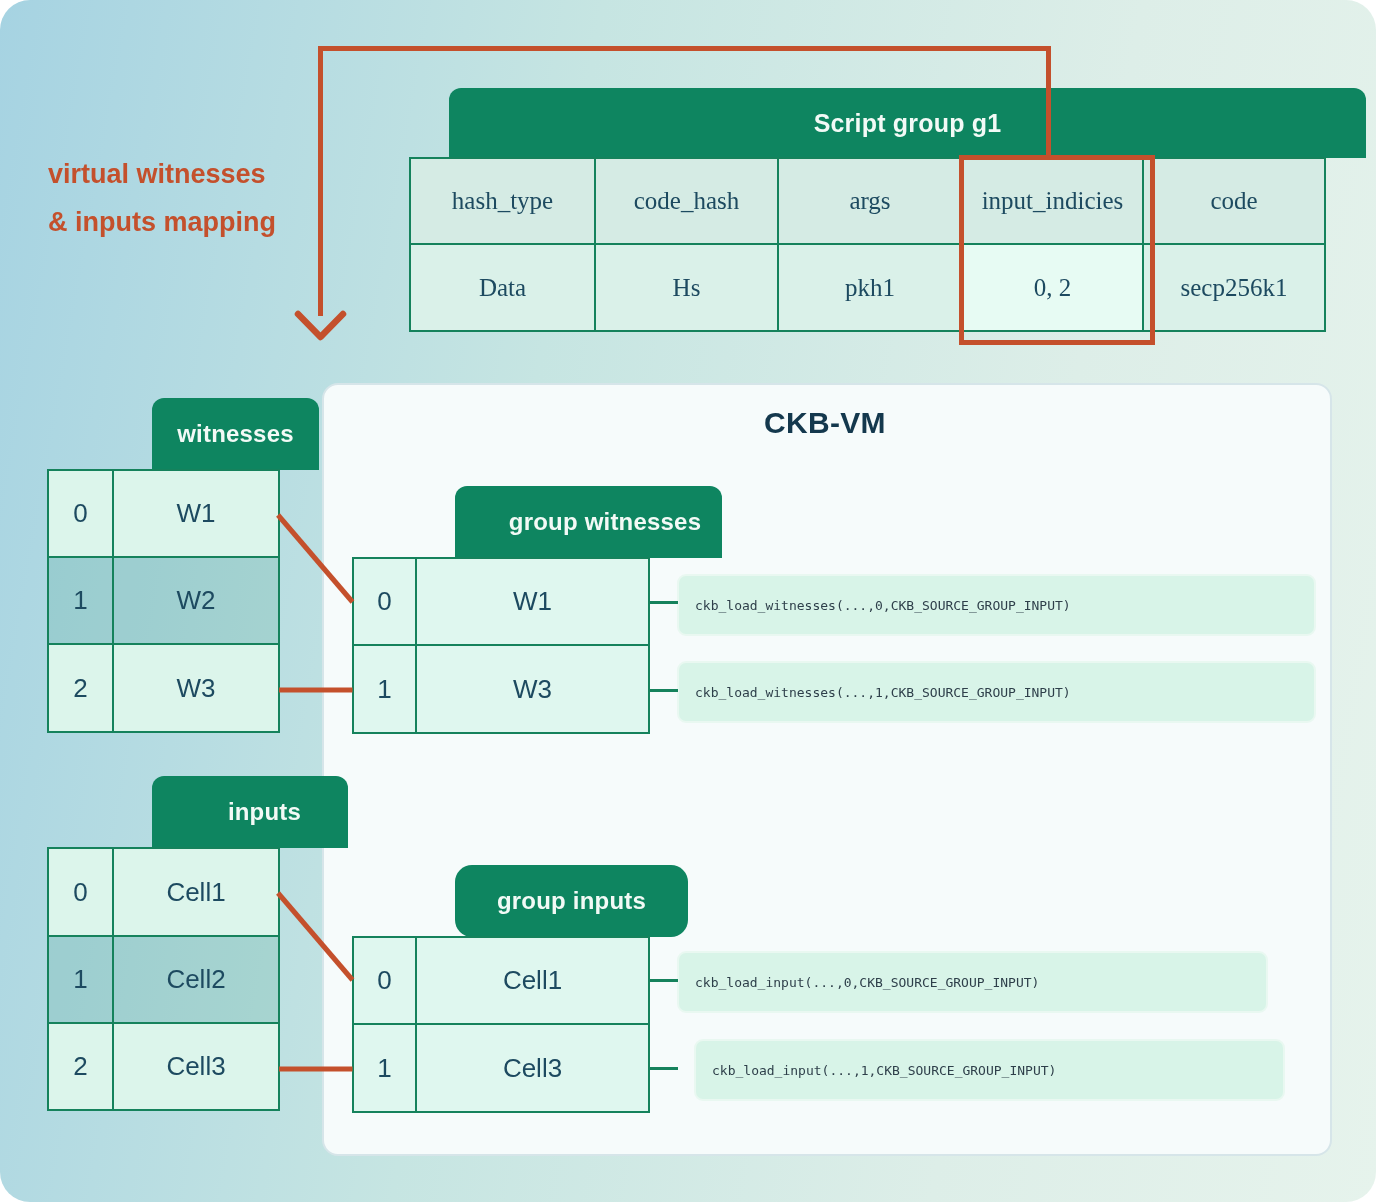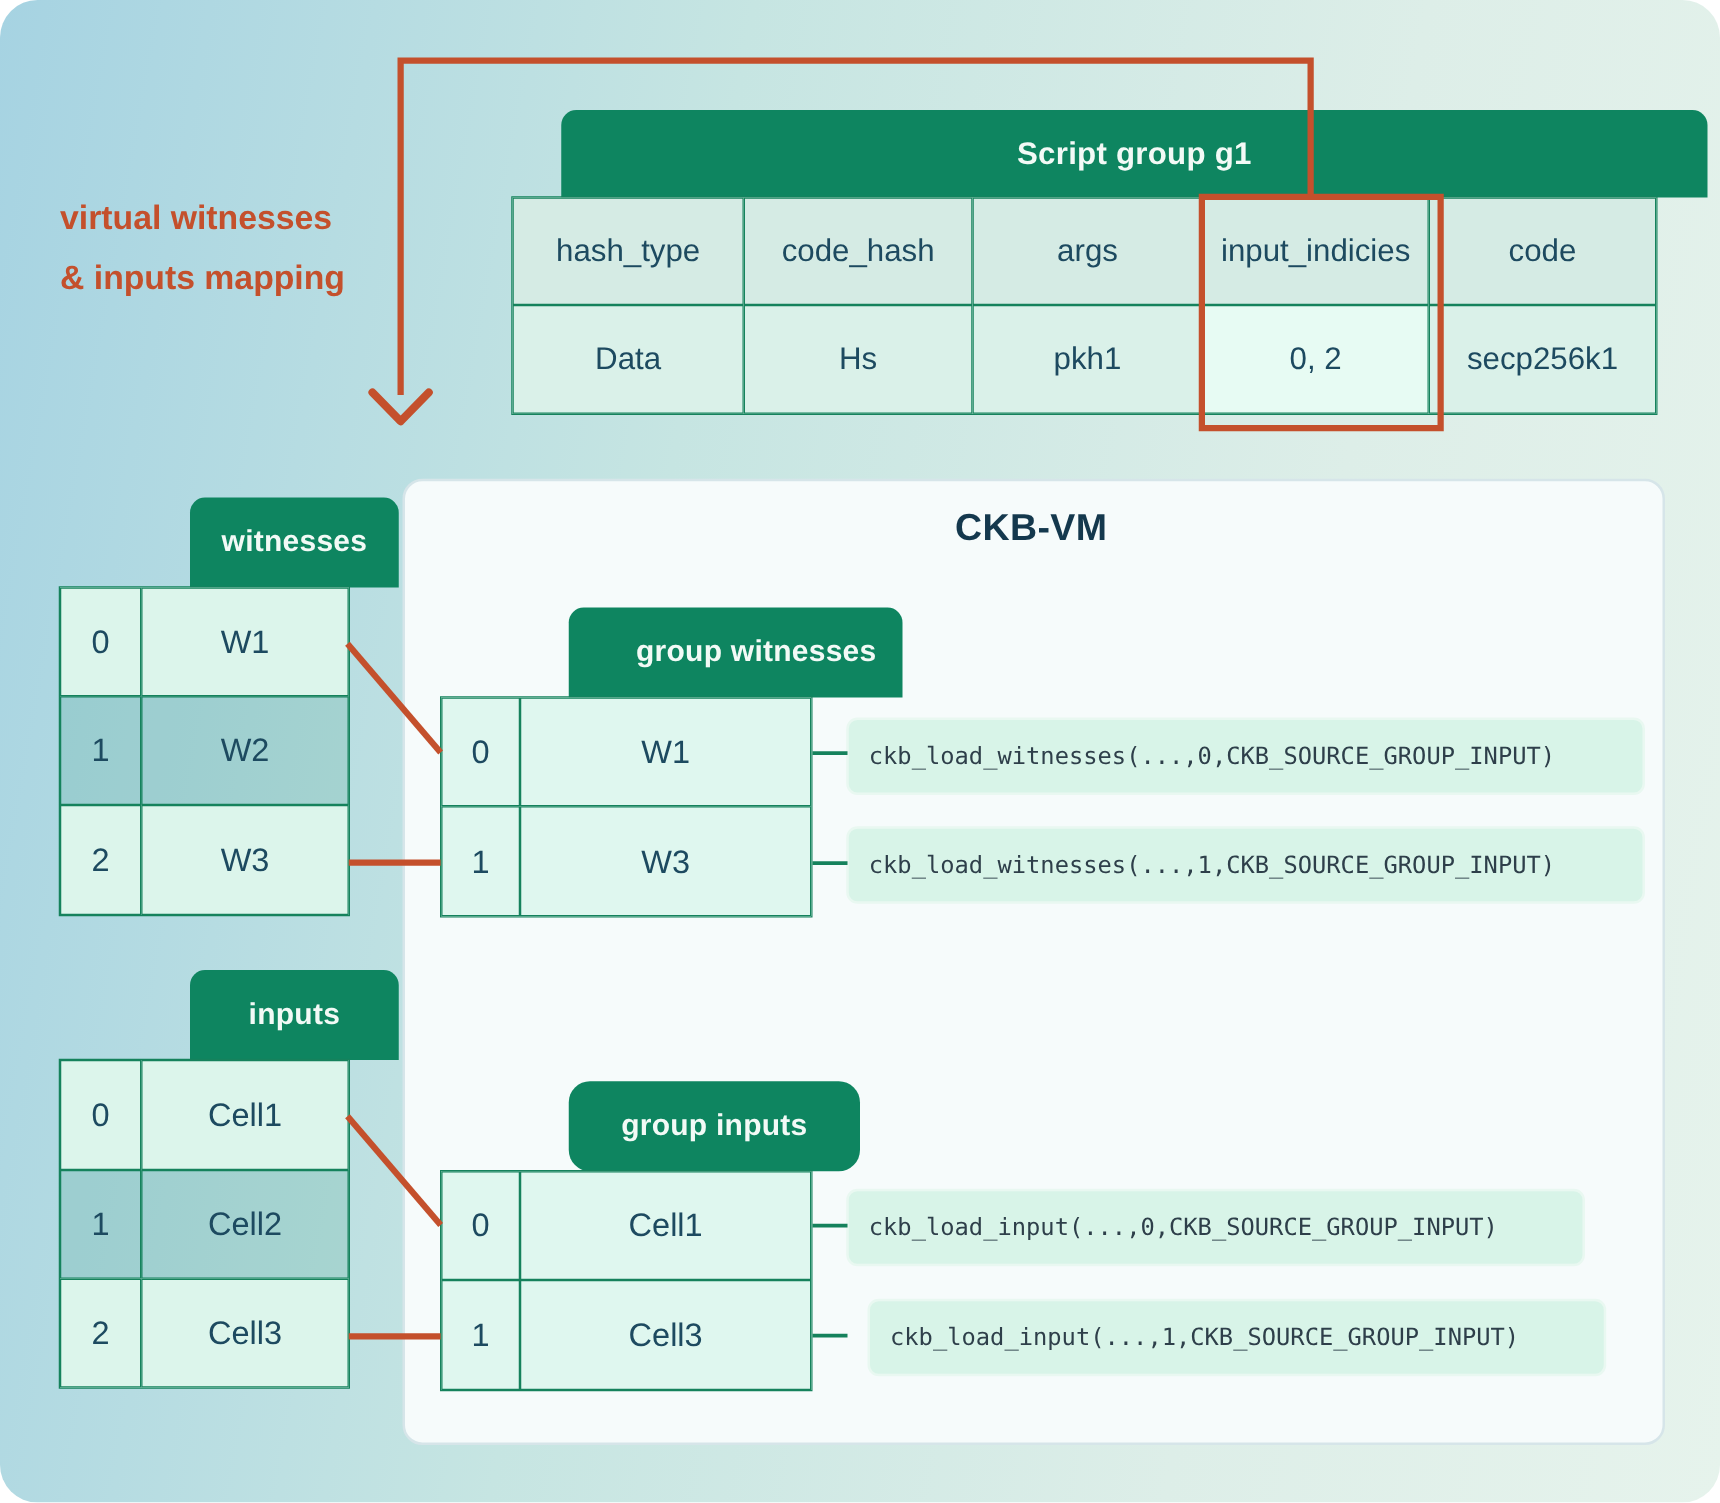--- a/index.html
+++ b/index.html
@@ -53,21 +53,21 @@
     text-align:center;color:#14384d;font-weight:700;font-size:30px;letter-spacing:.3px;
   }
   
   .code-box{
     background:#d8f4e8;
     border:2px solid #e9f8f1;
     border-radius:9px;
     display:flex;align-items:center;
     padding-left:16px;
     font-family:"DejaVu Sans Mono",monospace;
-    font-size:19px;
+    font-size:13px;
     color:#2e3f4a;
     white-space:nowrap;
   }
   
   .hl-box{
     border:5px solid #c4502c;
     background:transparent;
   }
   .overlay{position:absolute;left:0;top:0;z-index:10;pointer-events:none;}
 </style>
@@ -75,21 +75,21 @@
 <body>
 
 <div class="canvas">
 
   <div class="abs annotation" style="left:48px;top:150px;">
     <div>virtual witnesses</div>
     <div>&amp; inputs mapping</div>
   </div>
 
   <div class="abs tbl-header" style="left:410px;top:88px;width:917px;height:70px;font-size:25px;">Script group g1</div>
-  <div class="abs grid" style="left:409px;top:157px;grid-template-columns:185px 183px 184px 181px 182px;grid-template-rows:86px 87px;">
+  <div class="abs grid" style="left:409px;top:157px;grid-template-columns:185px 183px 184px 181px 182px;grid-template-rows:86px 87px;font-family:Liberation Serif, serif;">
     <div class="cell sg-cell">hash_type</div>
     <div class="cell sg-cell">code_hash</div>
     <div class="cell sg-cell">args</div>
     <div class="cell sg-cell">input_indicies</div>
     <div class="cell sg-cell">code</div>
     <div class="cell sg-cell sg-val">Data</div>
     <div class="cell sg-cell sg-val">Hs</div>
     <div class="cell sg-cell sg-val">pkh1</div>
     <div class="cell sg-cell sg-hl">0, 2</div>
     <div class="cell sg-cell sg-val">secp256k1</div>
@@ -103,21 +103,21 @@
   <div class="abs vm-title" style="left:322px;top:406px;width:1006px;">CKB-VM</div>
   <div class="abs grid" style="left:47px;top:469px;grid-template-columns:65px 166px;grid-template-rows:87px 87px 88px;">
     <div class="cell">0</div>
     <div class="cell">W1</div>
     <div class="cell muted">1</div>
     <div class="cell muted">W2</div>
     <div class="cell">2</div>
     <div class="cell">W3</div>
   </div>
 
-  <div class="abs tbl-header" style="left:113px;top:776px;width:167px;height:72px;">inputs</div>
+  <div class="abs tbl-header" style="left:113px;top:776px;width:167px;height:72px;padding-left:29px;">inputs</div>
   <div class="abs grid" style="left:47px;top:847px;grid-template-columns:65px 166px;grid-template-rows:88px 87px 87px;">
     <div class="cell">0</div>
     <div class="cell">Cell1</div>
     <div class="cell muted">1</div>
     <div class="cell muted">Cell2</div>
     <div class="cell">2</div>
     <div class="cell">Cell3</div>
   </div>
 
   <div class="abs tbl-header" style="left:416px;top:486px;width:234px;height:72px;padding-left:33px;">group witnesses</div>

